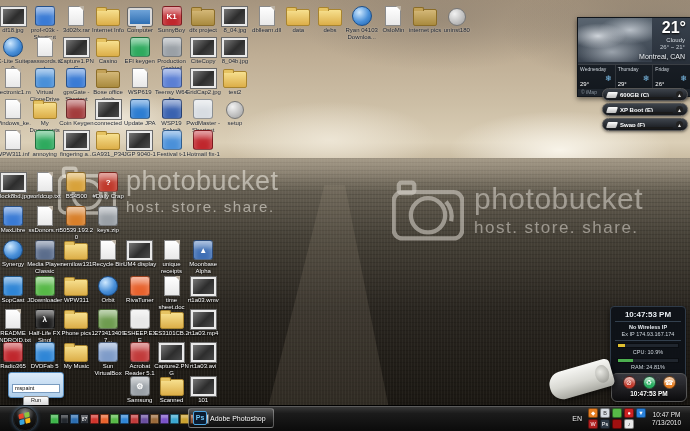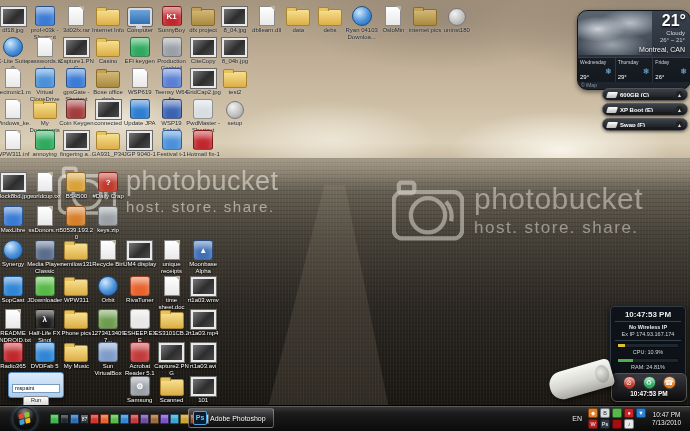--- a/index.html
+++ b/index.html
@@ -61,21 +61,21 @@
     box-shadow:inset 0 6px 6px rgba(255,255,255,.35);}
   .k-globe{width:18px;height:18px;border-radius:50%;border:1px solid #1c4f8a;
     background:radial-gradient(circle at 35% 30%,#cfe9ff,#4a90d9 55%,#1c5fa8);}
   .k-monitor{width:20px;height:14px;background:linear-gradient(#6fa3d8,#2f6fb3);
     border:2px solid #d9d9d9;box-shadow:0 0 0 1px #666;border-radius:2px;position:relative;}
   .k-monitor::after{content:"";position:absolute;left:6px;bottom:-5px;width:6px;height:3px;background:#cfcfcf;}
   .k-circle{width:16px;height:16px;border-radius:50%;border:1px solid #777;
     background:radial-gradient(circle at 35% 30%,#f2f2f2,#9a9a9a);}
 
   
-  .weather{position:absolute;left:577px;top:10px;width:112px;height:78px;border-radius:10px;
+  .weather{position:absolute;left:577px;top:17px;width:112px;height:78px;border-radius:0;
     background:linear-gradient(#39424e,#1d232b);border:1px solid #10151b;overflow:hidden;
     box-shadow:0 2px 5px rgba(0,0,0,.5);color:#fff;}
   .wx-clouds{position:absolute;left:0;top:0;width:74px;height:44px;
     background:
       radial-gradient(40px 18px at 20px 18px, #cfd4da, transparent 70%),
       radial-gradient(45px 20px at 52px 12px, #b8bfc7, transparent 70%),
       radial-gradient(50px 22px at 34px 34px, #9aa2ab, transparent 72%),
       linear-gradient(#5a6570,#39424e);}
   .wx-temp{position:absolute;right:4px;top:1px;font-size:16px;font-weight:bold;text-shadow:0 1px 2px #000;}
   .wx-cond{position:absolute;right:5px;top:19px;font-size:6px;color:#d6dce2;}

